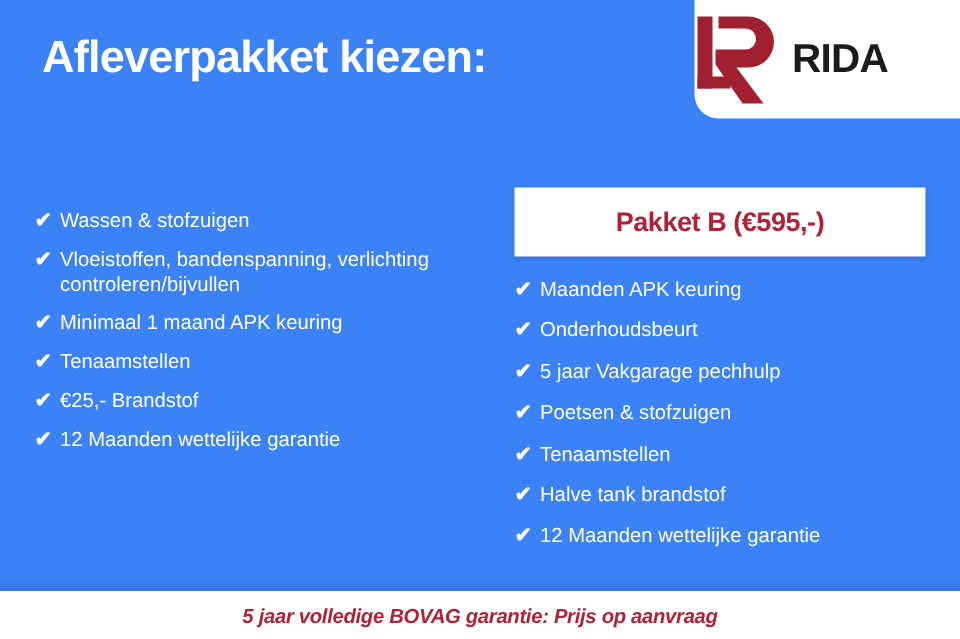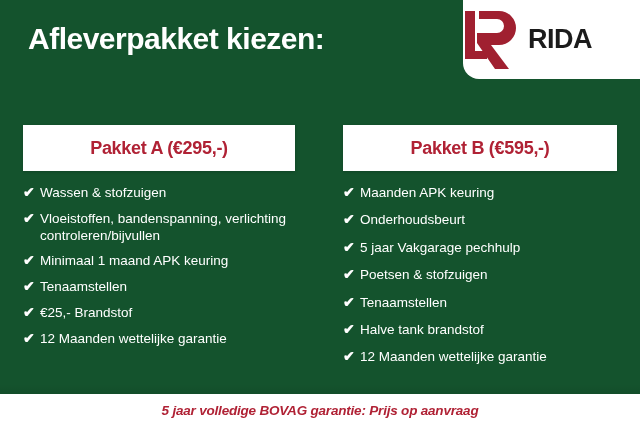--- a/index.html
+++ b/index.html
@@ -11,21 +11,21 @@
     height: 426px;
     overflow: hidden;
     font-family: "Liberation Sans", sans-serif;
     background: #ffffff;
   }
 
   .poster {
     position: relative;
     width: 640px;
     height: 426px;
-    background: #14532d;
+    background: #3b82f6;
     overflow: hidden;
   }
 
   
   .poster::after {
     content: "";
     position: absolute;
     left: 0;
     right: 0;
     bottom: 32px;
@@ -209,23 +209,20 @@
       </svg>
       <div class="logo-words">
         <span class="logo-rida">RIDA</span>
       </div>
     </div>
   </div>
 
   <div class="columns">
 
     <div class="col col-left">
-      <div class="pkg-box">
-        <span class="pkg-title">Pakket A (€295,-)</span>
-      </div>
       <ul class="feature-list">
         <li class="feature-item">
           <span class="check-icon">✔</span>
           <span class="feature-text">Wassen &amp; stofzuigen</span>
         </li>
         <li class="feature-item">
           <span class="check-icon">✔</span>
           <span class="feature-text">Vloeistoffen, bandenspanning, verlichting controleren/bijvullen</span>
         </li>
         <li class="feature-item">

